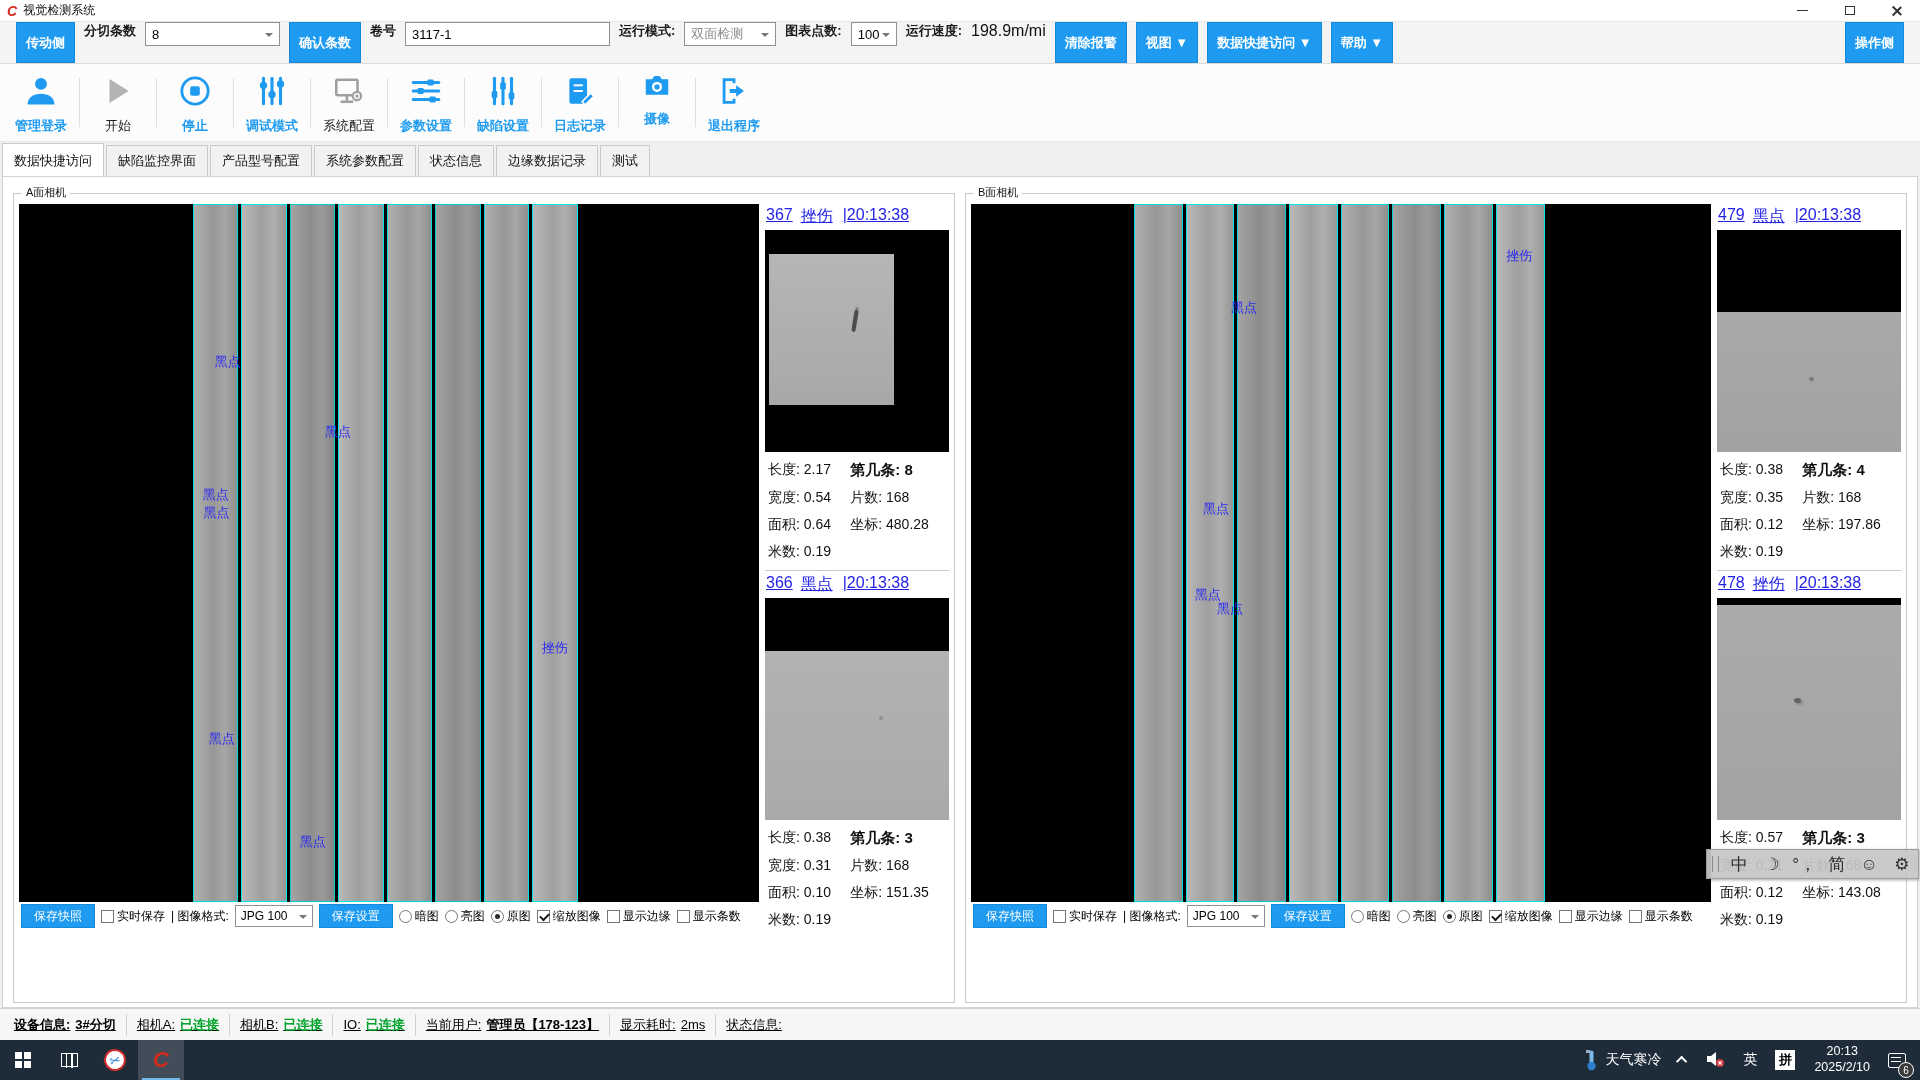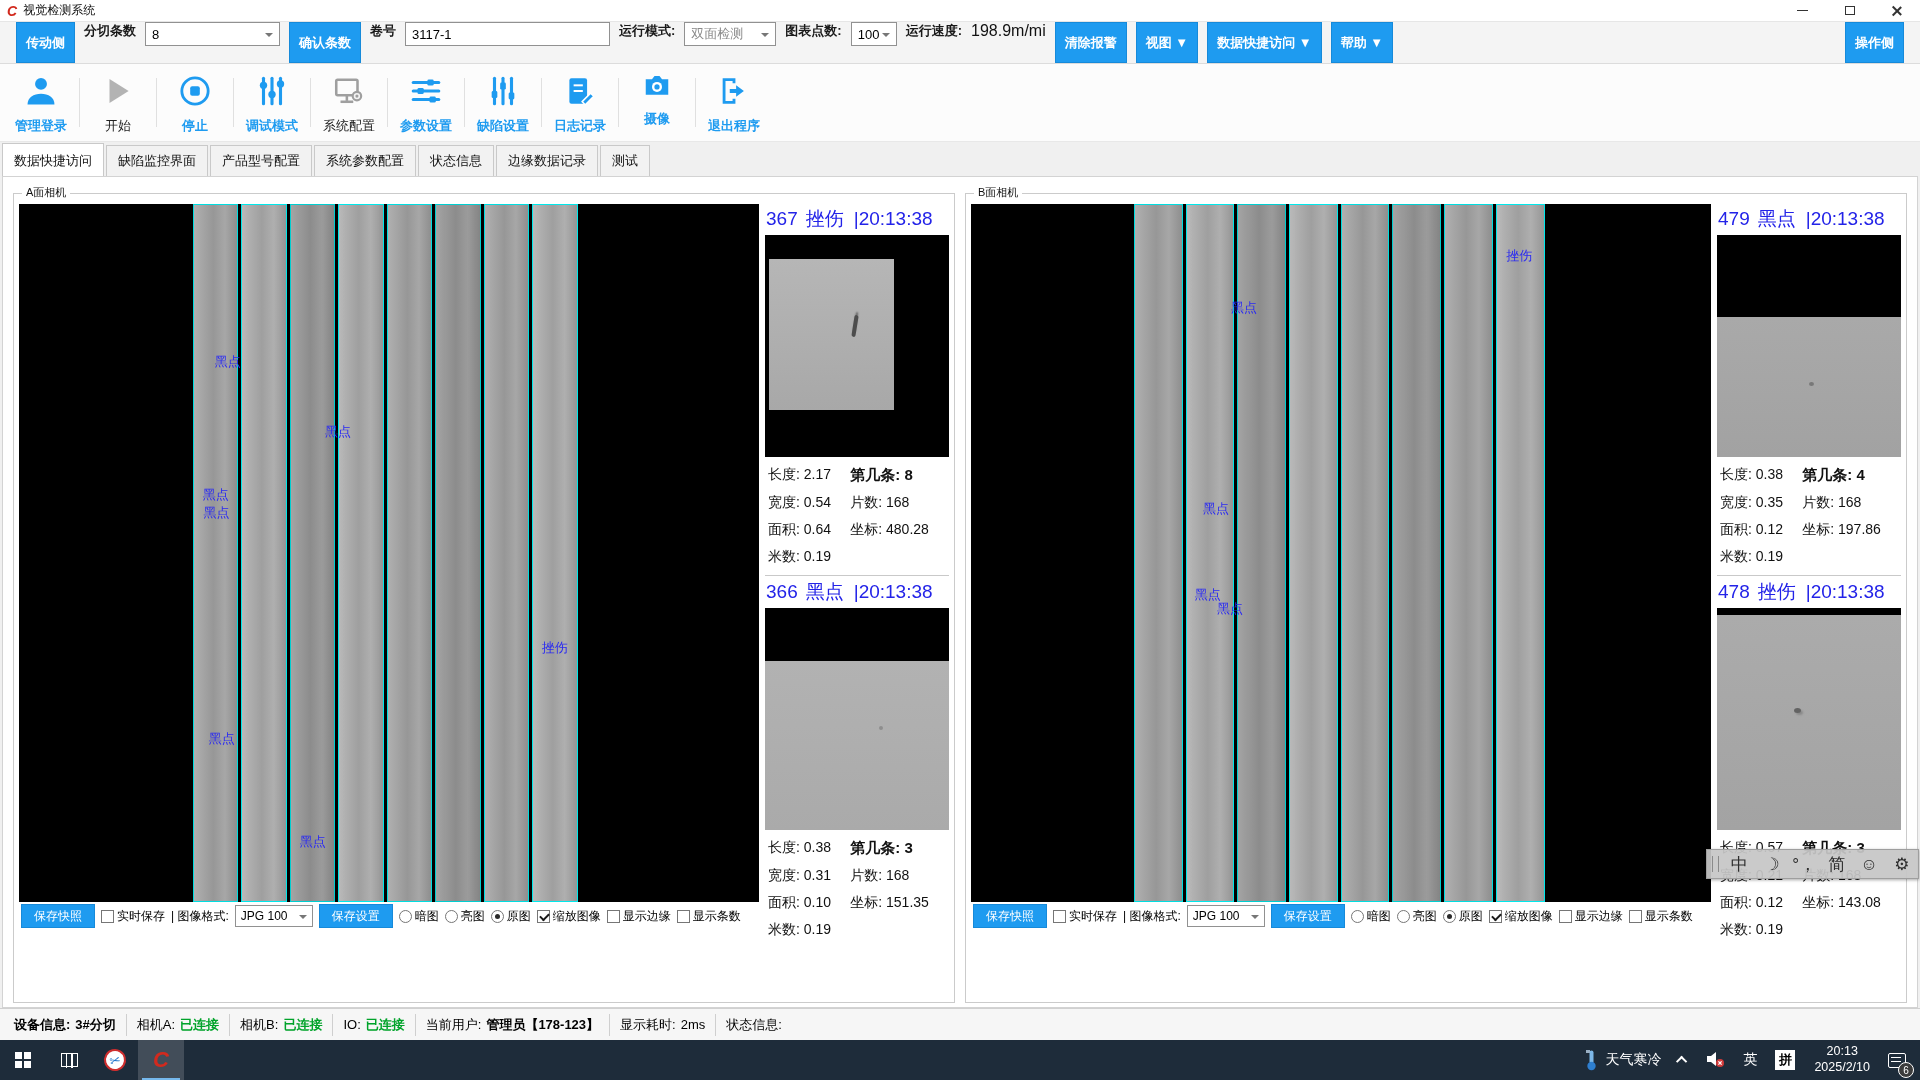--- a/index.html
+++ b/index.html
@@ -69,37 +69,37 @@
   .rb { width:13px; height:13px; border:1px solid #767676; border-radius:50%; background:#fff; display:inline-block; position:relative; flex:none; }
   .rb.on::after { content:""; position:absolute; left:3px; top:3px; width:5px; height:5px; border-radius:50%; background:#2a2a2a; }
   .cgrp { display:flex; align-items:center; gap:3px; }
   .smalldd { background:#fff; border:1px solid #919191; height:22px; display:flex; align-items:center; padding:0 18px 0 5px; position:relative; font-size:12px; }
   .smalldd::after { content:""; position:absolute; right:5px; top:9px; border:4px solid transparent; border-top-color:#777; }
 
   
   .defcol { width:184px; flex:none; display:flex; flex-direction:column; }
   .defcard { display:flex; flex-direction:column; }
   .defcard + .defcard { border-top:1px solid #c9c9c9; margin-top:2px; padding-top:1px; }
-  .defhead { color:#2323e8; font-size:19px; padding:2px 1px 3px 1px; display:flex; gap:8px; align-items:center; }
+  .defhead { color:#2323e8; font-size:16px; padding:2px 1px 3px 1px; display:flex; gap:8px; align-items:flex-start;text-decoration:underline; }
   .defhead .tm { margin-left:2px; }
   .defthumb { height:222px; background:#000; position:relative; overflow:hidden; }
   .defthumb::before,.defthumb::after { content:""; position:absolute; }
   .t-a1::before { left:2%; top:11%; width:68%; height:68%; background:linear-gradient(180deg,#b6b6b6,#a8a8a8); }
   .t-a1::after { left:48%; top:36%; width:4px; height:22px; background:#4c4c4c; border-radius:2px; transform:rotate(9deg); box-shadow:0 -4px 2px -1px #5a5a5a; }
   .t-a2::before { left:0; top:24%; width:100%; height:76%; background:linear-gradient(180deg,#b2b2b2,#aaaaaa); }
   .t-a2::after { left:62%; top:53%; width:4px; height:4px; border-radius:50%; background:#8e8e8e; }
   .t-b1::before { left:0; top:37%; width:100%; height:63%; background:linear-gradient(180deg,#a9a9a9,#a2a2a2); }
   .t-b1::after { left:50%; top:66%; width:5px; height:4px; border-radius:50%; background:#787878; }
   .t-b2::before { left:0; top:3%; width:100%; height:97%; background:linear-gradient(180deg,#ababab,#a3a3a3); }
   .t-b2::after { left:42%; top:45%; width:7px; height:5px; border-radius:50%; background:#636363; box-shadow:2px 2px 2px #8a8a8a; }
   .defstats { display:grid; grid-template-columns:1fr 1.2fr; font-size:14px; color:#111; row-gap:9px; padding:9px 0 7px 3px; }
   .bigcell { font-size:15px; font-weight:bold; }
 
   
-  .statusbar { height:32px; background:#f6f6f6; border-top:1px solid #d0d0d0; display:flex; align-items:center; font-size:13px; flex:none; padding-left:4px; }
+  .statusbar { height:32px; background:#f6f6f6; border-top:1px solid #d0d0d0; display:flex; align-items:center; font-size:13px; flex:none; padding-left:4px;text-decoration:underline; }
   .seg { padding:0 10px; border-right:1px solid #cfcfcf; height:22px; display:flex; align-items:center; gap:5px; white-space:nowrap; }
   .seg.nob { border-right:none; }
   .b { font-weight:bold; }
   .ok { color:#00a32a; font-weight:bold; }
 
   
   .taskbar { height:40px; background:#1e2c3a; display:flex; align-items:center; color:#fff; flex:none; }
   .tbic { width:46px; height:40px; display:flex; align-items:center; justify-content:center; position:relative; flex:none; }
   .tbic.appactive { background:rgba(255,255,255,.16); }
   .tbic.appactive::after { content:""; position:absolute; left:4px; right:4px; bottom:0; height:2px; background:#76b9ed; }

